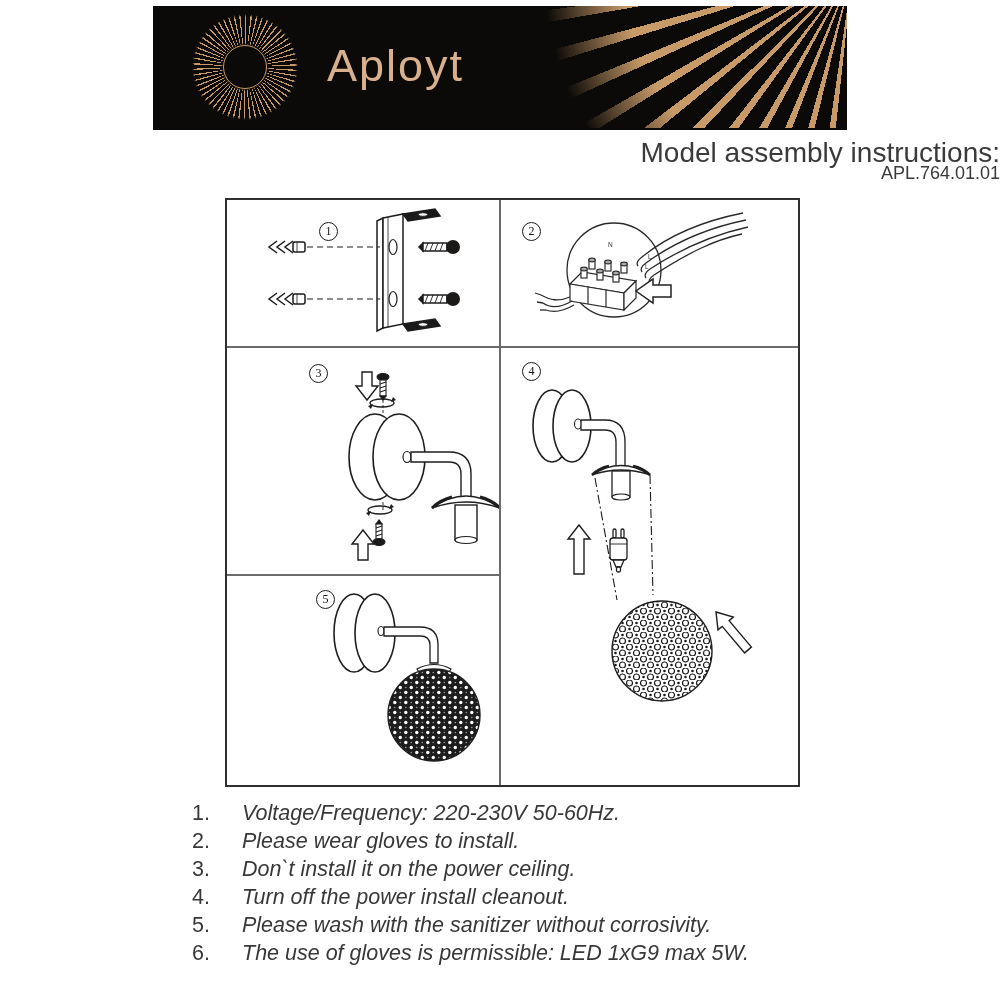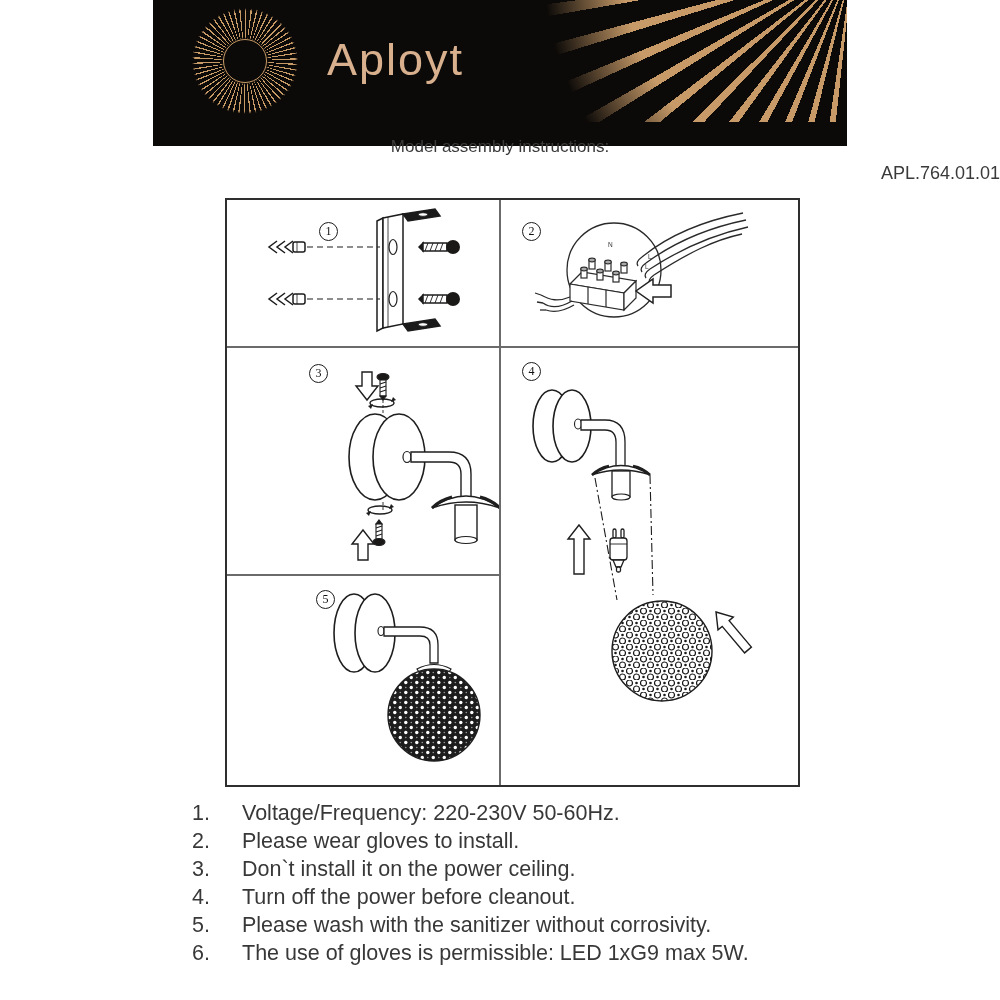--- a/index.html
+++ b/index.html
@@ -2,21 +2,21 @@
 <html><head>
 <meta charset="utf-8">
 <style>
   html,body{margin:0;padding:0;}
   body{
     width:1000px;height:1000px;position:relative;background:#ffffff;
     font-family:"Liberation Sans", sans-serif;color:#3a3a3a;overflow:hidden;
   }
   
   .banner{
-    position:absolute;left:153px;top:0;width:694px;height:146px;
+    position:absolute;left:153px;top:6px;width:694px;height:124px;
     background:#0c0a08;overflow:hidden;
   }
   .sunburst{position:absolute;left:34px;top:3px;width:116px;height:116px;}
   .sunburst-rays{
     position:absolute;inset:0;border-radius:50%;
     background:repeating-conic-gradient(#c89a66 0deg 1.6deg, rgba(0,0,0,0) 1.6deg 6.2deg);
     -webkit-mask:radial-gradient(circle, transparent 0 22px, #000 24px 50px, transparent 53px);
             mask:radial-gradient(circle, transparent 0 22px, #000 24px 50px, transparent 53px);
   }
   .sunburst-core{
@@ -29,43 +29,43 @@
     font-size:45px;line-height:52px;font-weight:400;letter-spacing:2px;
     color:#d8b08d;
   }
   .rays-corner{
     position:absolute;right:0;top:0;width:300px;height:122px;
     background:repeating-conic-gradient(from 181deg at 102% -30%, rgba(0,0,0,0) 0deg 5.2deg, #c79a68 5.2deg 7.4deg);
     -webkit-mask:radial-gradient(circle at 102% -30%, #000 0 230px, transparent 310px);
             mask:radial-gradient(circle at 102% -30%, #000 0 230px, transparent 310px);
   }
   
-  .title-line1{position:absolute;left:0;top:137px;width:100%;text-align:center;
-    font-size:17px;color:#3a3a3a;}
+  .title-line1{position:absolute;left:0;top:137px;width:100%;text-align:right;
+    font-size:28px;color:#3a3a3a;}
   .title-line2{position:absolute;left:0;top:163px;width:100%;text-align:right;
     font-size:18px;color:#3a3a3a;}
   
   .diagram-box{
     position:absolute;left:225px;top:198px;width:571px;height:585px;
     border:2px solid #2f2f2f;background:#fff;
   }
   .vline{position:absolute;left:272px;top:0;width:2px;height:585px;background:#6b6b6b;}
   .hline1{position:absolute;left:0;top:146px;width:571px;height:2px;background:#6b6b6b;}
   .hline2{position:absolute;left:0;top:374px;width:272px;height:2px;background:#6b6b6b;}
   .step-num{
     position:absolute;width:17px;height:17px;border:1.4px solid #1c1c1c;border-radius:50%;
     font-family:"Liberation Serif", serif;font-size:12px;line-height:16px;text-align:center;
     color:#111;background:#fff;
   }
   .cell-svg{position:absolute;}
   
   .inst-list{position:absolute;left:192px;top:799px;width:680px;}
   .inst-row{display:flex;font-size:21.5px;line-height:28px;color:#383838;}
   .inst-num{width:50px;flex:0 0 50px;}
-  .inst-text{flex:1;}
+  .inst-text{flex:1;font-style:italic;}
 </style>
 </head>
 <body>
 
 <div class="banner">
   <div class="sunburst">
     <div class="sunburst-rays"></div>
     <div class="sunburst-core"></div>
   </div>
   <div class="brand-text">Aployt</div>
@@ -336,21 +336,21 @@
   <div class="inst-row">
     <span class="inst-num">2.</span>
     <span class="inst-text">Please wear gloves to install.</span>
   </div>
   <div class="inst-row">
     <span class="inst-num">3.</span>
     <span class="inst-text">Don`t install it on the power ceiling.</span>
   </div>
   <div class="inst-row">
     <span class="inst-num">4.</span>
-    <span class="inst-text">Turn off the power before cleanout.</span>
+    <span class="inst-text">Turn off the power install cleanout.</span>
   </div>
   <div class="inst-row">
     <span class="inst-num">5.</span>
     <span class="inst-text">Please wash with the sanitizer without corrosivity.</span>
   </div>
   <div class="inst-row">
     <span class="inst-num">6.</span>
     <span class="inst-text">The use of gloves is permissible: LED 1xG9 max 5W.</span>
   </div>
 </div>

